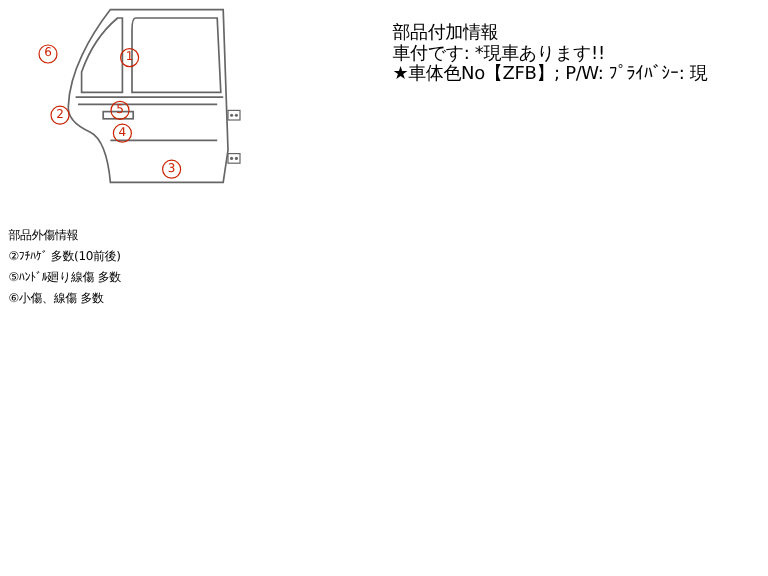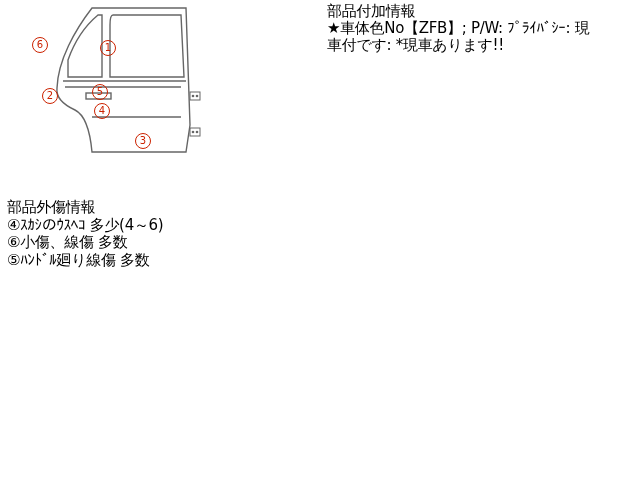--- a/index.html
+++ b/index.html
@@ -1,21 +1,21 @@
 <!DOCTYPE html>
 <html><head>
 <meta charset="utf-8">
 <style>
   html, body { margin:0; padding:0; background:#ffffff; }
   body { width:640px; height:480px; position:relative; overflow:hidden;
          font-family:"DejaVu Sans", sans-serif; color:#000; }
   .diagram { position:absolute; left:0; top:0; width:220px; height:160px; }
-  .info { position:absolute; left:327px; top:3px; font-size:15px; line-height:17px;
+  .info { position:absolute; left:327px; top:19px; font-size:15px; line-height:17px;
           white-space:nowrap; letter-spacing:-0.3px; }
-  .damage { position:absolute; left:7px; top:199px; font-size:15px; line-height:17.5px;
+  .damage { position:absolute; left:7px; top:188px; font-size:10px; line-height:17.5px;
             white-space:nowrap; letter-spacing:-0.3px; }
   .line { display:block; }
   .marker { position:absolute; width:14px; height:14px; border:1px solid #cc2200; border-radius:50%;
             color:#cc2200; font-size:10px; line-height:14px; text-align:center; font-family:"DejaVu Sans", sans-serif; }
 </style>
 </head>
 <body>
 
 <div class="diagram">
   <svg width="220" height="160" viewBox="0 0 220 160">
@@ -46,22 +46,22 @@
   <div class="marker" style="left:100px;top:40px;">1</div>
   <div class="marker" style="left:42px;top:88px;">2</div>
   <div class="marker" style="left:135px;top:133px;">3</div>
   <div class="marker" style="left:94px;top:103px;">4</div>
   <div class="marker" style="left:92px;top:84px;">5</div>
   <div class="marker" style="left:32px;top:37px;">6</div>
 </div>
 
 <div class="info">
   <span class="line">部品付加情報</span>
+  <span class="line">車付です: *現車あります!!</span>
   <span class="line">★車体色No【ZFB】; P/W: ﾌﾟﾗｲﾊﾞｼｰ: 現</span>
-  <span class="line">車付です: *現車あります!!</span>
 </div>
 
 <div class="damage">
   <span class="line">部品外傷情報</span>
-  <span class="line">④ｽｶｼのｳｽﾍｺ 多少(4～6)</span>
+  <span class="line">②ﾌﾁﾊｹﾞ 多数(10前後)</span>
+  <span class="line">⑤ﾊﾝﾄﾞﾙ廻り線傷 多数</span>
   <span class="line">⑥小傷、線傷 多数</span>
-  <span class="line">⑤ﾊﾝﾄﾞﾙ廻り線傷 多数</span>
 </div>
 
 </body></html>

